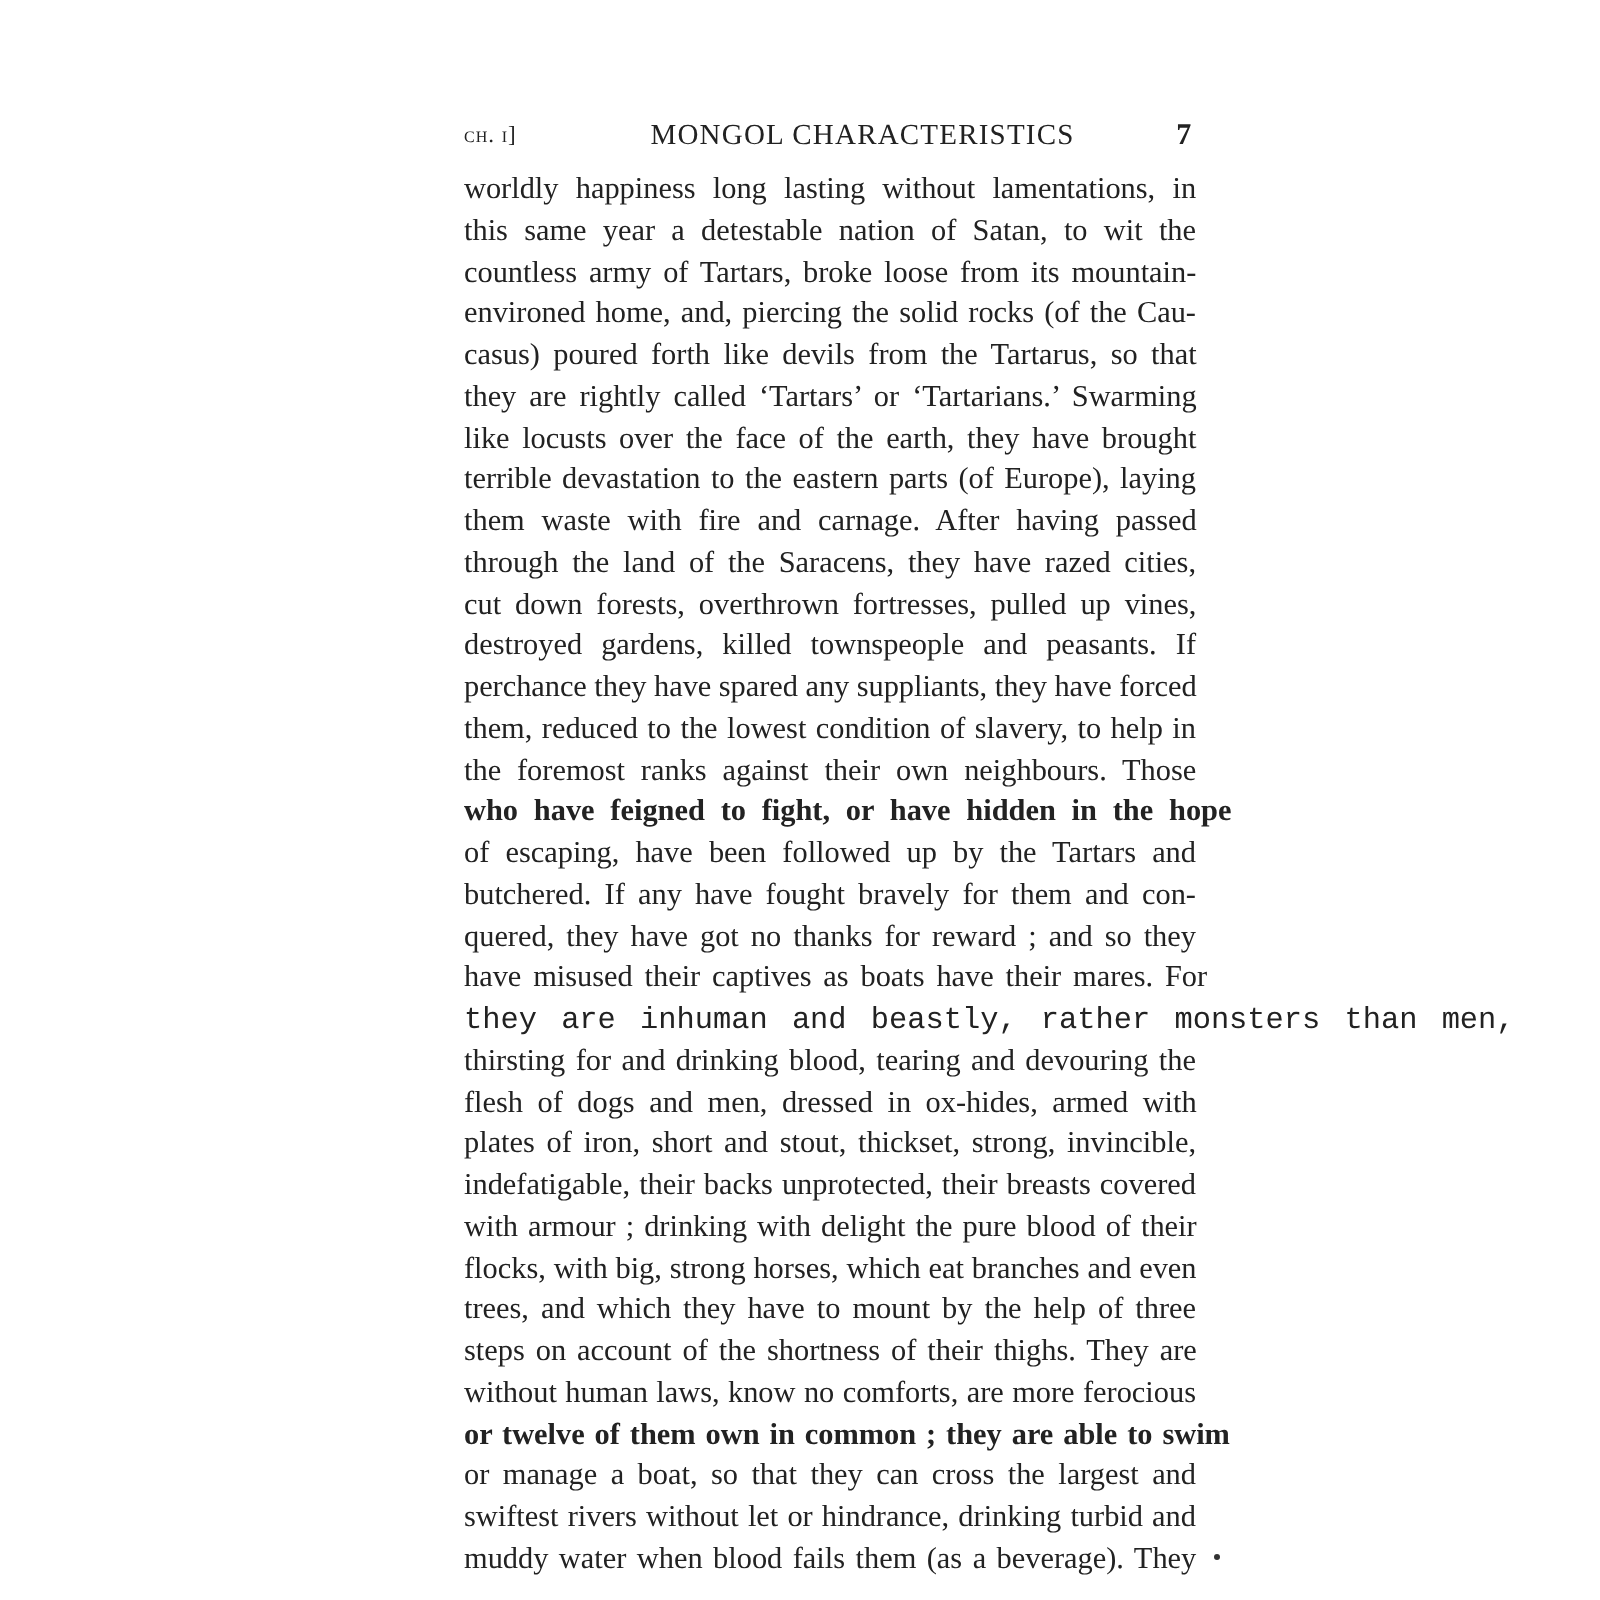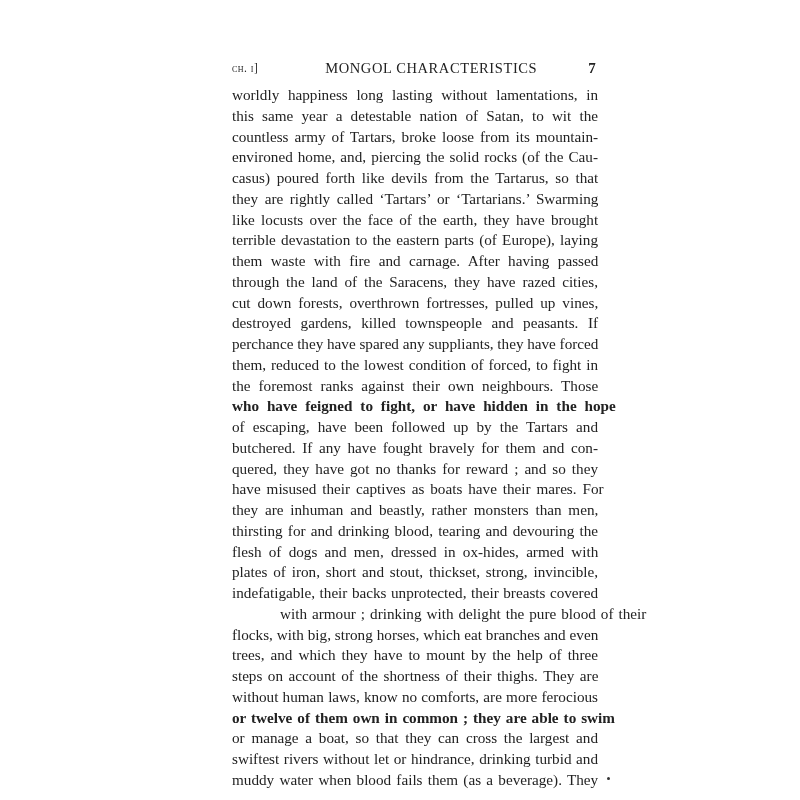--- a/index.html
+++ b/index.html
@@ -39,33 +39,33 @@
       <span class="line" style="display: block; word-spacing: 1.22222px;">environed home, and, piercing the solid rocks (of the Cau-</span>
       <span class="line" style="display: block; word-spacing: 2.88889px;">casus) poured forth like devils from the Tartarus, so that</span>
       <span class="line" style="display: block; word-spacing: 2.71429px;">they are rightly called ‘Tartars’ or ‘Tartarians.’ Swarming</span>
       <span class="line" style="display: block; word-spacing: 2.5px;">like locusts over the face of the earth, they have brought</span>
       <span class="line" style="display: block; word-spacing: 1.375px;">terrible devastation to the eastern parts (of Europe), laying</span>
       <span class="line" style="display: block; word-spacing: 4.625px;">them waste with fire and carnage. After having passed</span>
       <span class="line" style="display: block; word-spacing: 3px;">through the land of the Saracens, they have razed cities,</span>
       <span class="line" style="display: block; word-spacing: 3.14286px;">cut down forests, overthrown fortresses, pulled up vines,</span>
       <span class="line" style="display: block; word-spacing: 5.66667px;">destroyed gardens, killed townspeople and peasants. If</span>
       <span class="line" style="display: block; letter-spacing: -0.0169492px;">perchance they have spared any suppliants, they have forced</span>
-      <span class="line" style="display: block; word-spacing: 0.7px;">them, reduced to the lowest condition of forced, to fight in</span>
+      <span class="line" style="display: block; word-spacing: 0.7px;">them, reduced to the lowest condition of slavery, to help in</span>
       <span class="line" style="display: block; word-spacing: 4.14286px;">the foremost ranks against their own neighbours. Those</span>
       <span class="line" style="display: block; word-spacing: 4.1px; font-weight: bold;">who have feigned to fight, or have hidden in the hope</span>
       <span class="line" style="display: block; word-spacing: 4.22222px;">of escaping, have been followed up by the Tartars and</span>
       <span class="line" style="display: block; word-spacing: 2.77778px;">butchered. If any have fought bravely for them and con-</span>
       <span class="line" style="display: block; word-spacing: 2.18182px;">quered, they have got no thanks for reward ; and so they</span>
       <span class="line" style="display: block; word-spacing: 2.11111px;">have misused their captives as boats have their mares. For</span>
-      <span class="line" style="display: block; word-spacing: 3px;">they are inhuman and beastly, rather monsters than men,</span>
+      <span class="line" style="display: block; word-spacing: 3px; font-family: Liberation Mono, monospace;">they are inhuman and beastly, rather monsters than men,</span>
       <span class="line" style="display: block; word-spacing: 1.375px;">thirsting for and drinking blood, tearing and devouring the</span>
       <span class="line" style="display: block; word-spacing: 3.44444px;">flesh of dogs and men, dressed in ox-hides, armed with</span>
       <span class="line" style="display: block; word-spacing: 2px;">plates of iron, short and stout, thickset, strong, invincible,</span>
       <span class="line" style="display: block; word-spacing: 0.666667px;">indefatigable, their backs unprotected, their breasts covered</span>
-      <span class="line" style="display: block; word-spacing: 1.2px; margin-left: 48px;">with armour ; drinking with delight the pure blood of their</span>
+      <span class="line" style="display: block; word-spacing: 1.2px;">with armour ; drinking with delight the pure blood of their</span>
       <span class="line" style="display: block; word-spacing: 0.111111px;">flocks, with big, strong horses, which eat branches and even</span>
       <span class="line" style="display: block; word-spacing: 2.18182px;">trees, and which they have to mount by the help of three</span>
       <span class="line" style="display: block; word-spacing: 1.7px;">steps on account of the shortness of their thighs. They are</span>
       <span class="line" style="display: block; word-spacing: 0.375px;">without human laws, know no comforts, are more ferocious</span>
       <span class="line" style="display: block; word-spacing: 1.16667px; font-weight: bold;">or twelve of them own in common ; they are able to swim</span>
       <span class="line" style="display: block; word-spacing: 2.90909px;">or manage a boat, so that they can cross the largest and</span>
       <span class="line" style="display: block; word-spacing: 0.75px;">swiftest rivers without let or hindrance, drinking turbid and</span>
       <span class="line" style="display: block; word-spacing: 1.44444px;">muddy water when blood fails them (as a beverage). They</span>
     </div>
 </div>

